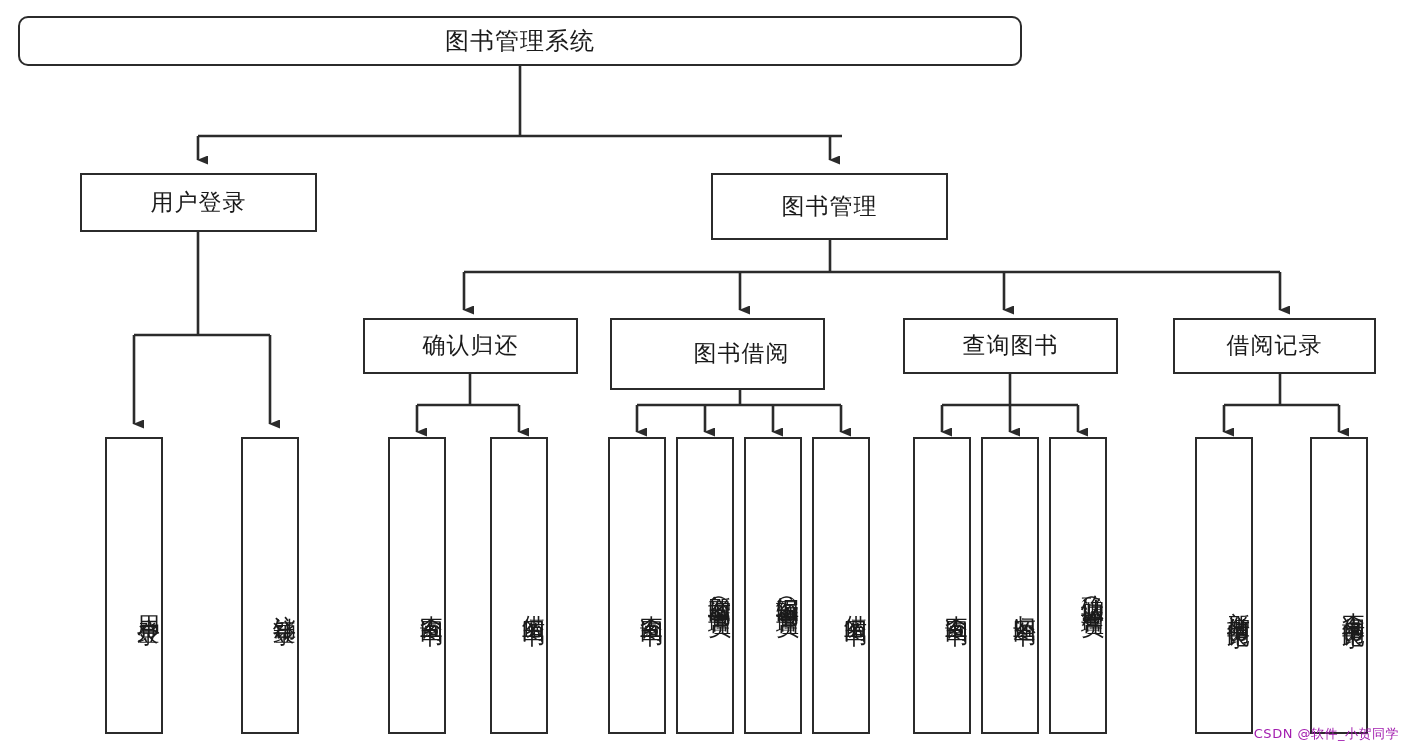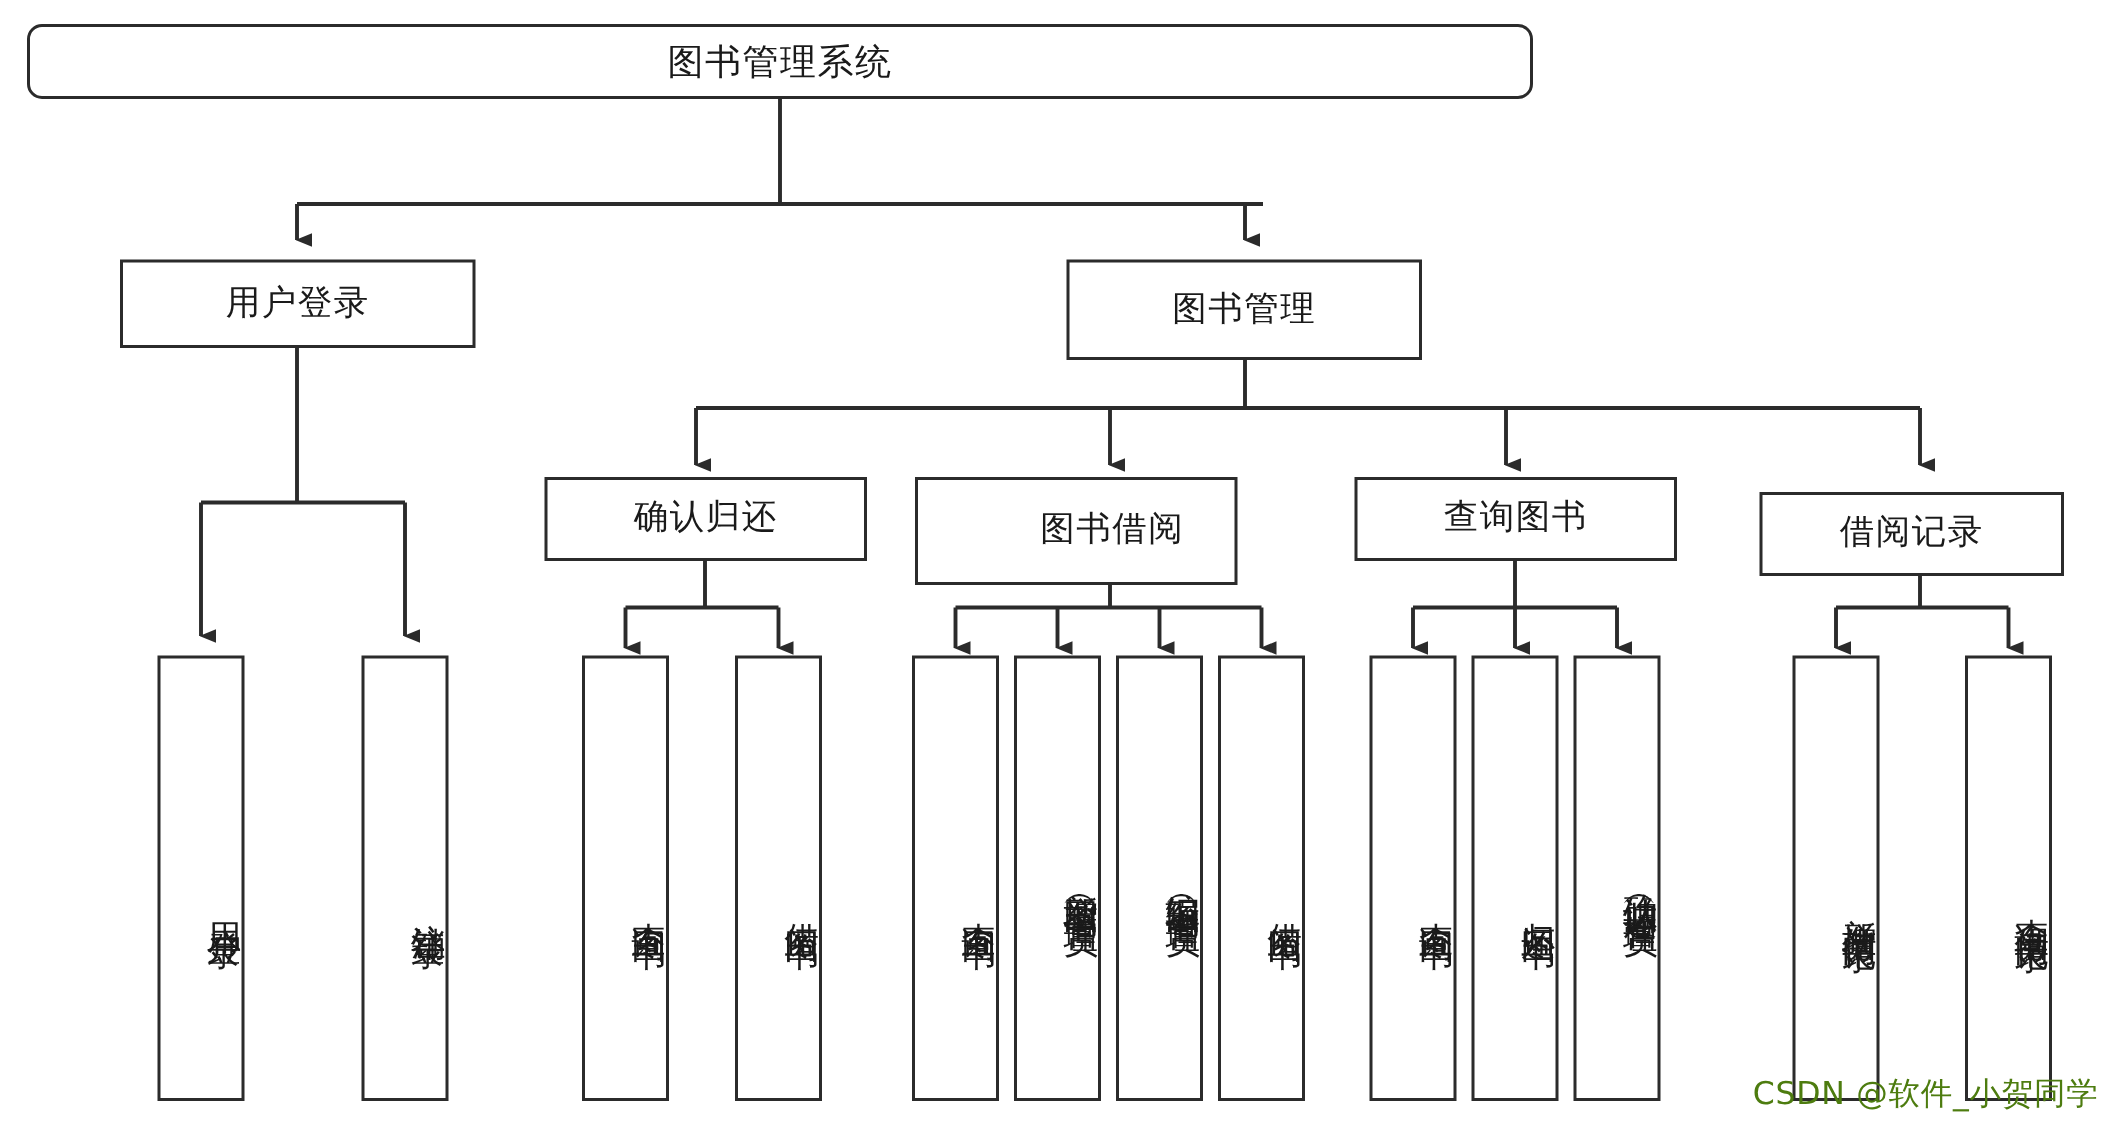--- a/index.html
+++ b/index.html
@@ -61,22 +61,22 @@
   }
   .node.vert .vlabel {
     writing-mode: vertical-rl;
     text-orientation: upright;
     white-space: nowrap;
   }
   .watermark {
     position: absolute;
     right: 6px;
     bottom: 4px;
-    font-size: 21px;
-    color: #4d7c0f;
+    font-size: 13px;
+    color: #a21caf;
     letter-spacing: 0.5px;
     white-space: nowrap;
   }
 </style>
 </head>
 <body>
 
 <div id="diagram-root">
 
   <svg class="edges" viewBox="0 0 1405 747">
@@ -142,21 +142,21 @@
 
   <div class="node horiz" style="left:363px; top:318px; width:215px; height:56px;">
     <span>确认归还</span>
   </div>
   <div class="node horiz" style="left:610px; top:318px; width:215px; height:72px;padding-left:48px;">
     <span>图书借阅</span>
   </div>
   <div class="node horiz" style="left:903px; top:318px; width:215px; height:56px;">
     <span>查询图书</span>
   </div>
-  <div class="node horiz" style="left:1173px; top:328px; width:203px; height:56px;">
+  <div class="node horiz" style="left:1173px; top:318px; width:203px; height:56px;">
     <span>借阅记录</span>
   </div>
 
   <div class="node vert" style="left:105px; top:437px; width:58px; height:297px;">
     <span class="vlabel">用户登录</span>
   </div>
   <div class="node vert" style="left:241px; top:437px; width:58px; height:297px;">
     <span class="vlabel">注销登录</span>
   </div>
 

